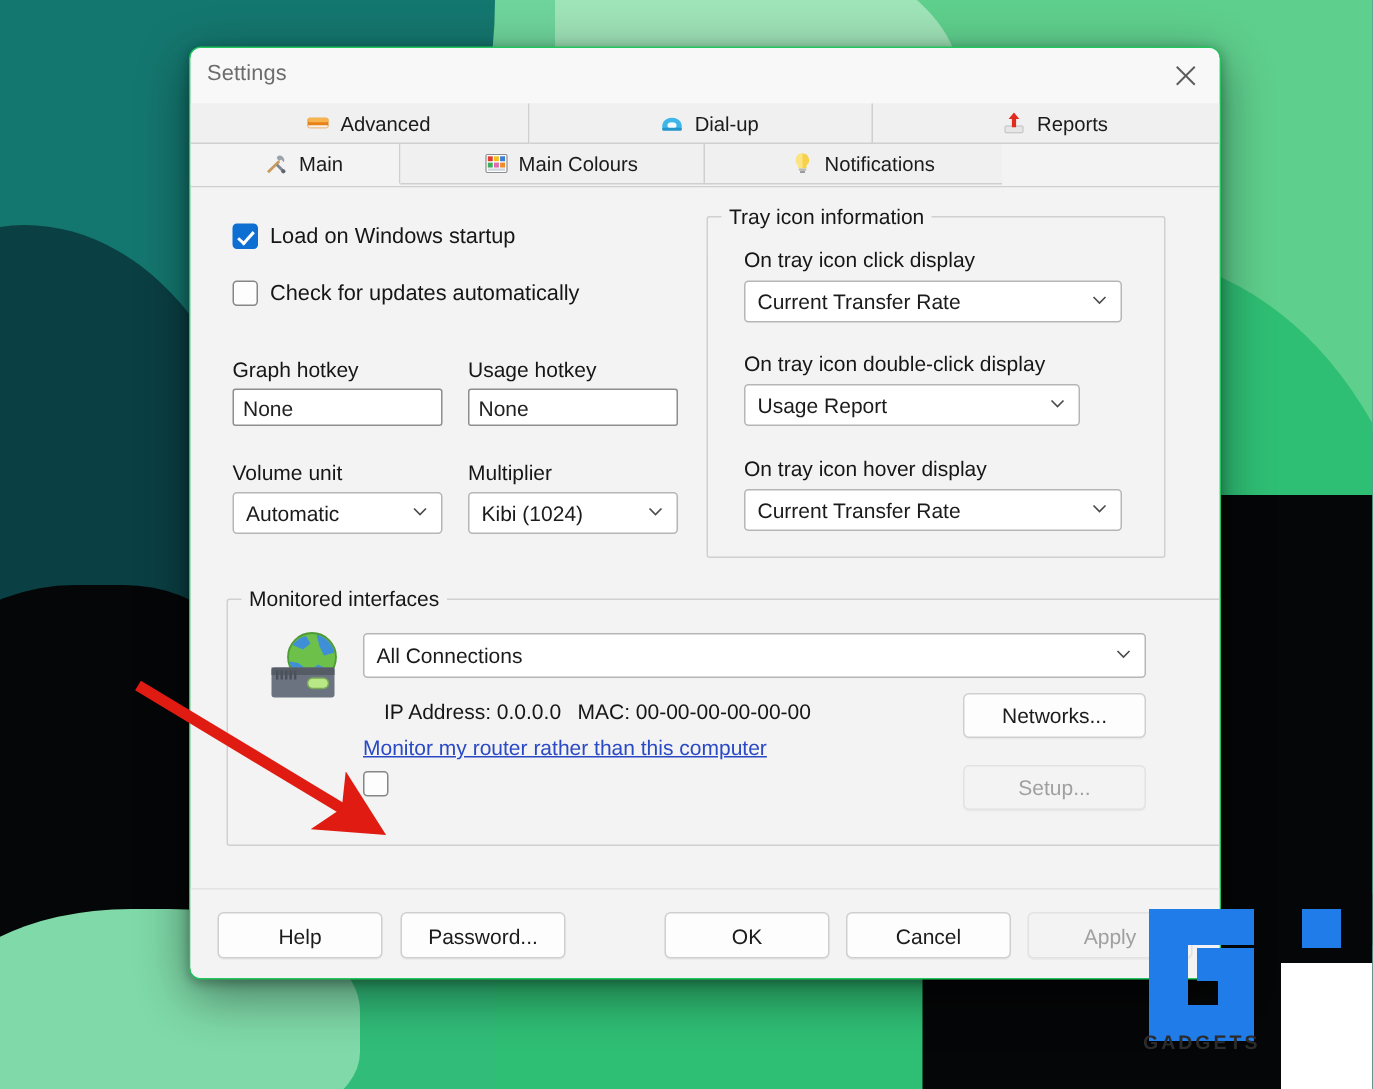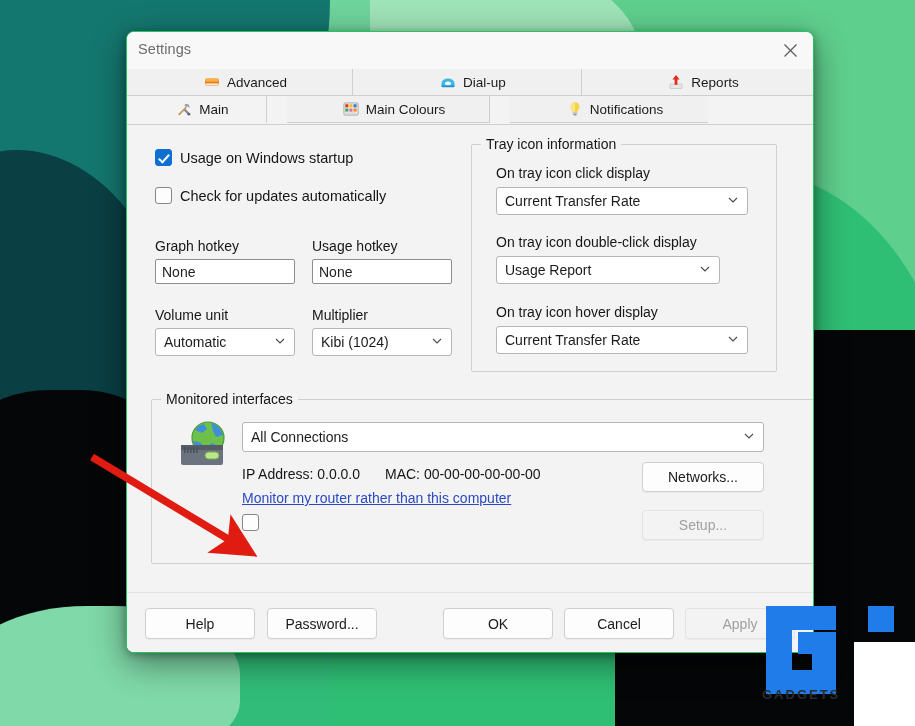--- a/index.html
+++ b/index.html
@@ -143,21 +143,21 @@
     background: #f3f3f3;
     border-bottom: 1px solid #cfcfcf;
   }
   .tabrow {
     position: absolute;
     left: 0; right: 0;
     height: 27px;
     display: flex;
   }
   .tabrow.row1 { top: 0; }
-  .tabrow.row2 { top: 27px; gap: 20px; }
+  .tabrow.row2 { top: 27px; }
 
   .tab {
     position: relative;
     display: flex;
     align-items: center;
     justify-content: center;
     gap: 7px;
     font-size: 13.5px;
     color: #1b1b1b;
     background: #f0f0f0;
@@ -463,21 +463,21 @@
         </span>
         <span>Notifications</span>
       </div>
     </div>
   </div>
 
   <div id="dlgbody">
 
     <div class="row-check" style="left:28px; top:24px;">
       <span class="chk checked"></span>
-      <span class="lbl">Usage on Windows startup</span>
+      <span class="lbl">Load on Windows startup</span>
     </div>
 
     <div class="row-check" style="left:28px; top:62px;">
       <span class="chk"></span>
       <span class="lbl">Check for updates automatically</span>
     </div>
 
     <div class="fieldlabel" style="left:28px; top:113px;">Graph hotkey</div>
     <div class="textbox" style="left:28px; top:134px; width:140px; height:25px;">None</div>
 
@@ -552,21 +552,21 @@
         </svg>
       </span>
 
       <div class="combo" style="left:90px; top:22px; width:522px; height:30px;">
         <span>All Connections</span>
         <svg class="caret" viewBox="0 0 10 10">
             <polyline points="1,3 5,7 9,3" fill="none" stroke="#4b4b4b" stroke-width="1.1"></polyline>
           </svg>
       </div>
 
-      <div class="statictext" style="left:90px; top:66px;text-align:right;">IP Address: 0.0.0.0</div>
+      <div class="statictext" style="left:104px; top:66px;text-align:right;">IP Address: 0.0.0.0</div>
       <div class="statictext" style="left:233px; top:66px;">MAC: 00-00-00-00-00-00</div>
 
       <div class="linktext" style="left:90px; top:90px;">Monitor my router rather than this computer</div>
 
       <div class="row-check" style="left:90px; top:114px;">
         <span class="chk"></span>
       </div>
 
       <div class="btn" style="left:490px; top:62px; width:122px; height:30px;">Networks...</div>
       <div class="btn disabled" style="left:490px; top:110px; width:122px; height:30px;">Setup...</div>

